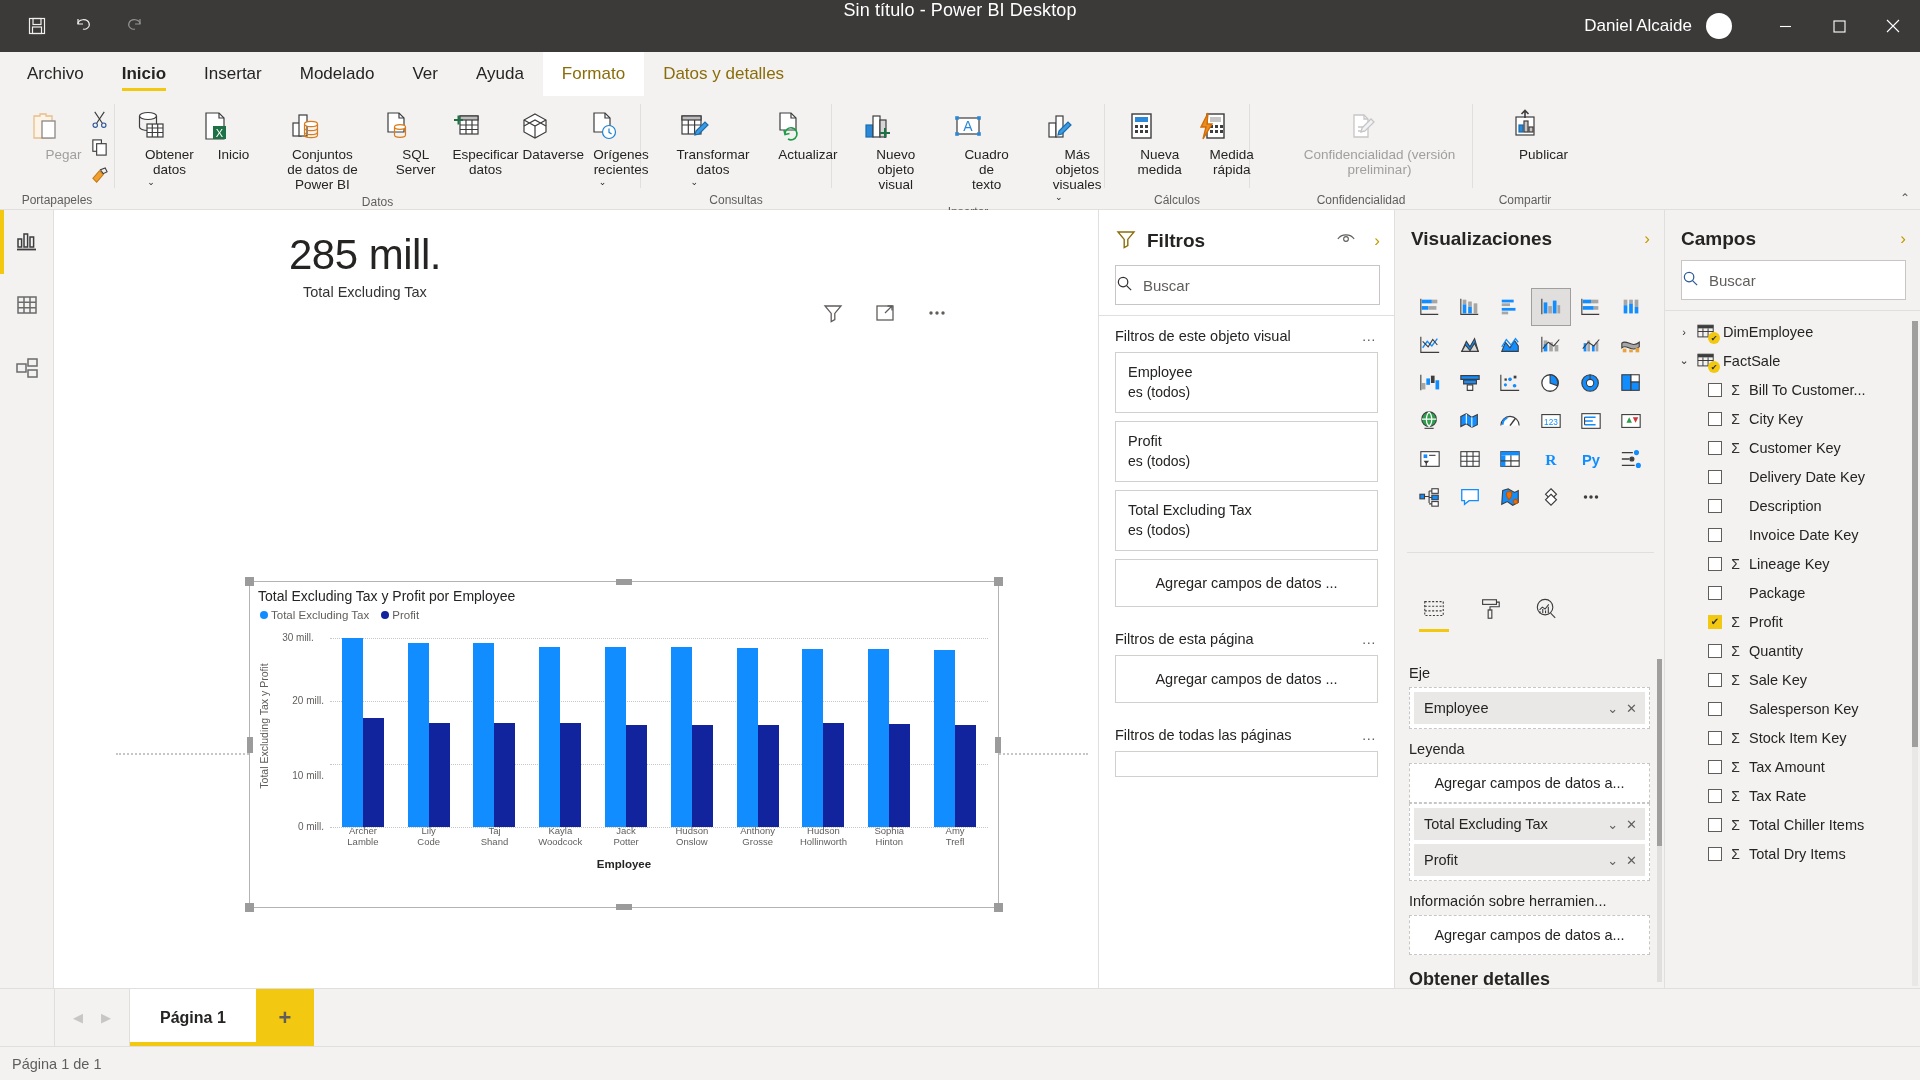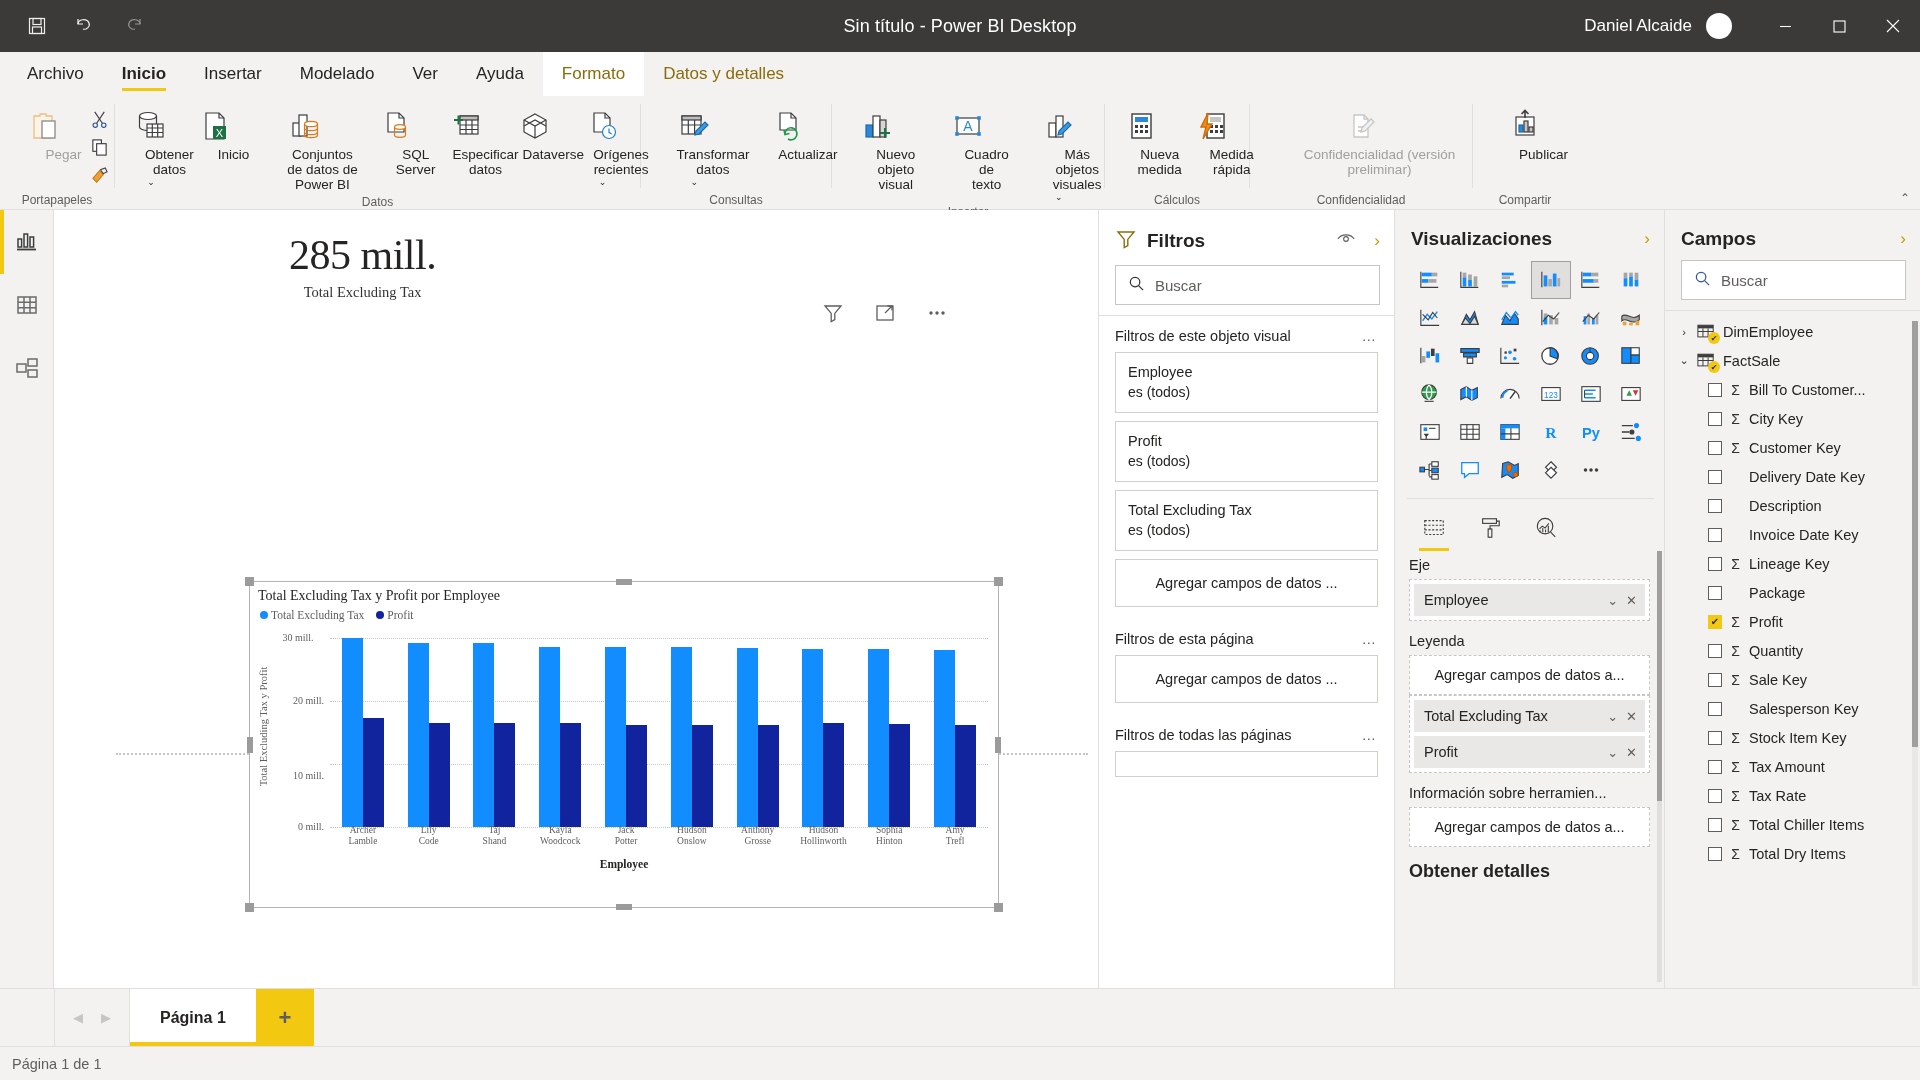--- a/index.html
+++ b/index.html
@@ -8,21 +8,21 @@
     font-family: "Liberation Sans", sans-serif;
     background:#ffffff;
     color:#252423;
     font-size:13px;
     -webkit-font-smoothing:antialiased;
   }
 
   
   .titlebar {
     height:52px; background:#3b3a39; color:#ffffff;
-    display:flex; align-items:center; position:relative;
+    display:flex; position:relative;
   }
   .tb-quick { display:flex; align-items:center; gap:22px; padding-left:24px; }
   .tb-icon { width:26px; height:26px; display:flex; align-items:center; justify-content:center;
              opacity:.92; cursor:pointer; }
   .tb-icon.dim { opacity:.45; }
   .tb-title {
     position:absolute; left:0; right:0; text-align:center;
     font-size:18px; letter-spacing:.1px; pointer-events:none;
   }
   .tb-right { margin-left:auto; display:flex; align-items:center; gap:0; padding-right:0; z-index:2; }
@@ -77,21 +77,21 @@
   .leftrail {
     width:54px; background:#f3f2f1; border-right:1px solid #e1dfdd;
     display:flex; flex-direction:column; align-items:center; padding-top:10px; gap:22px;
   }
   .rail-item { width:54px; height:42px; display:flex; align-items:center; justify-content:center;
                position:relative; cursor:pointer; }
   .rail-item.active:before {
     content:""; position:absolute; left:0; top:-10px; bottom:-12px; width:4px; background:#f2c811;
   }
 
-  .canvas-wrap { flex:1; background:#f0abfc; position:relative; overflow:hidden;font-family:Liberation Serif, serif; }
+  .canvas-wrap { flex:1; background:#f0abfc; position:relative; overflow:hidden; }
   .canvas { position:absolute; inset:0; background:#ffffff; }
   .page-dashed { position:absolute; left:62px; right:10px; top:0; height:545px;
                  border-bottom:2px dotted #c8c6c4; }
 
   .card-kpi { position:absolute; left:235px; top:22px; }
   .kpi-value { font-size:42px; font-weight:300; color:#252423; letter-spacing:-.5px; line-height:46px; }
   .kpi-label { font-size:14.5px; color:#333; text-align:center; margin-top:6px; }
 
   .visual-header-icons { position:absolute; right:150px; top:92px; display:flex; gap:30px; color:#605e5c; }
   .vh-ico { cursor:pointer; }
@@ -131,32 +131,32 @@
   .bar { width:21px; }
   .bar.a { background:#118dff; }
   .bar.b { background:#12239e; }
   .xlabels { position:absolute; left:80px; right:10px; bottom:10px; display:flex; }
   .xlab { flex:1; text-align:center; font-size:9.5px; color:#605e5c; line-height:11px; }
   .axis-title { text-align:center; font-size:11.5px; color:#252423; font-weight:bold; margin-top:1px; }
 
   
   .panel { background:#f3f2f1; border-left:1px solid #e1dfdd; display:flex; flex-direction:column; }
   .panel-filters { width:296px; background:#ffffff; }
-  .panel-vis { width:270px; }
+  .panel-vis { width:270px;gap:27px; }
   .panel-fields { width:256px; }
   .panel-head {
     display:flex; align-items:center; padding:18px 14px 12px 16px; gap:10px;
   }
   .panel-title { font-size:19px; font-weight:bold; color:#252423; }
   .panel-head-spacer { margin-left:auto; display:flex; gap:18px; align-items:center; color:#605e5c; }
   .chev { color:#c19c00; font-size:17px; cursor:pointer; }
 
   .searchbox {
     margin:0 14px 10px 16px; height:40px; border:1px solid #c8c6c4; background:#fff;
-    display:flex; align-items:center; gap:10px; padding:0 12px; cursor:text;
+    display:flex; align-items:center; gap:10px; padding:0 0; cursor:text;
   }
   .searchbox .ph { color:#605e5c; font-size:15px; }
 
   .flt-section { padding:12px 16px 0 16px; }
   .flt-head { display:flex; align-items:center; font-size:14.5px; color:#252423; margin-bottom:8px; }
   .flt-head .dots { margin-left:auto; color:#605e5c; letter-spacing:2px; cursor:pointer; }
   .flt-card {
     border:1px solid #d2d0ce; background:#fff; padding:9px 12px 10px 12px; margin-bottom:8px; cursor:pointer;
   }
   .flt-name { font-size:14.5px; color:#252423; line-height:20px; }

